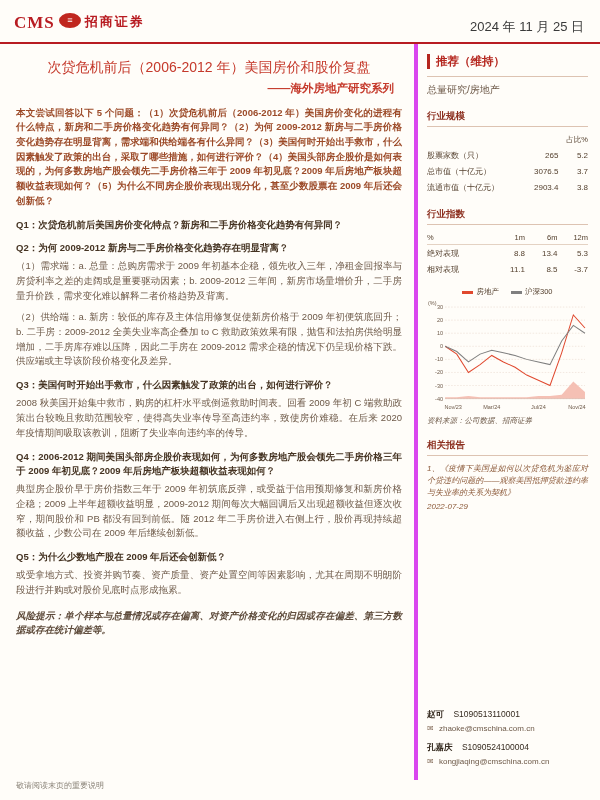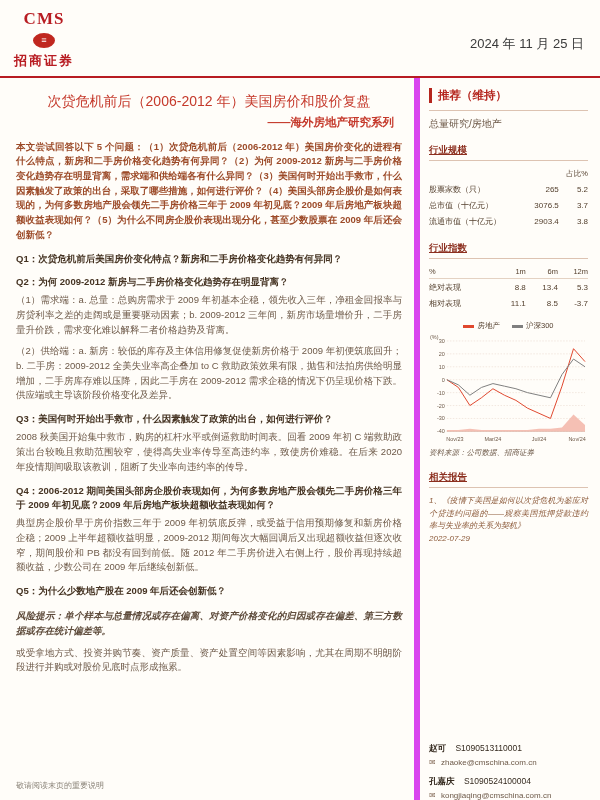--- a/index.html
+++ b/index.html
@@ -1,44 +1,44 @@
 <!DOCTYPE html>
 <html><head>
 <meta charset="utf-8">
 <style>
   * { margin:0; padding:0; box-sizing:border-box; }
   body { background:#e8e8e8; font-family:"Liberation Sans","DejaVu Sans",sans-serif; }
   .page { width:600px; height:800px; margin:0 auto; background:#fffdf9; position:relative; overflow:hidden; }
 
   
   .topbar { display:flex; justify-content:space-between; align-items:center; padding:9px 16px 6px 14px; }
-  .brand { display:flex; align-items:center; gap:4px;flex-direction:column; }
+  .brand { display:flex; gap:4px; }
   .brand-cms { color:#b81c22; font-weight:bold; font-size:17px; letter-spacing:1px; font-family:"Liberation Serif","DejaVu Serif",serif; }
   .brand-seal { width:22px; height:15px; background:#c0271f; border-radius:50%; color:#fff; font-size:9px; line-height:15px; text-align:center; display:inline-block; }
   .brand-cn { color:#b81c22; font-weight:bold; font-size:13px; letter-spacing:2px; }
   .date { font-size:13px; color:#3a3a3a;margin-top:9px; }
   .rule { height:2px; background:#b81c22; }
 
   
   .content { display:flex; height:736px; }
   .main { width:414px; padding:10px 12px 0 16px; }
-  .sidebar { flex:1; border-left:6px solid #d946ef; padding:10px 12px 0 9px; display:flex; flex-direction:column; }
+  .sidebar { flex:1; border-left:4px solid #d946ef; padding:10px 12px 0 9px; display:flex; flex-direction:column; }
 
   
   h1.title { font-size:14px; color:#c5392b; font-weight:normal; text-align:center; line-height:1.4; margin:4px 4px 3px; }
   h2.subtitle { font-size:11.5px; color:#c5392b; font-weight:bold; text-align:right; margin:3px 8px 10px; }
   p.body { font-size:9.5px; line-height:1.55; color:#6d5948; text-align:justify; margin:0 0 7px; }
   p.intro { color:#9c4a28; font-weight:bold;margin-top:8px; }
   h3.q { font-size:9.5px; color:#453322; font-weight:bold; line-height:1.5; margin:9px 0 4px; text-align:justify; }
   p.risk { font-weight:bold; font-style:italic; color:#5f4c3c; margin-top:11px; }
 
   
   .rec { color:#b5261e; font-weight:bold; font-size:11.5px; border-left:3px solid #b5261e; padding-left:6px; }
   .dept { font-size:10px; color:#6d5948; border-top:1px solid #ddc3b2; margin-top:7px; padding-top:6px; }
-  h4.side { font-size:9.5px; font-weight:bold; color:#8c2f1f; margin:13px 0 5px; padding-bottom:3px; border-bottom:1px solid #ddc3b2;text-decoration:underline; }
+  h4.side { font-size:9.5px; font-weight:bold; color:#8c2f1f; margin:13px 0 5px; padding-bottom:3px; border-bottom:1px solid #ddc3b2; }
   table.tbl { width:100%; border-collapse:collapse; font-size:8px; color:#55412f; }
   table.tbl td, table.tbl th { padding:2.5px 0; font-weight:normal; }
   table.tbl .num { text-align:right; }
   table.tbl thead th { font-size:7.5px; text-align:right; color:#55412f; }
   table.idx thead th { border-bottom:1px solid #e4d2c3; }
 
   .chart-wrap { margin-top:10px; }
   .legend { display:flex; gap:12px; justify-content:center; font-size:7.5px; color:#55412f; margin-bottom:2px; }
   .legend span.sw { width:11px; height:3px; display:inline-block; margin-right:3px; vertical-align:middle; }
   svg.chart { width:100%; height:auto; display:block; }
@@ -86,23 +86,23 @@
       <p class="body">（1）需求端：a. 总量：总购房需求于 2009 年初基本企稳，领先收入三年，净租金回报率与房贷利率之差的走阔或是重要驱动因素；b. 2009-2012 三年间，新房市场量增价升，二手房量升价跌，需求变化难以解释二者价格趋势及背离。</p>
       <p class="body">（2）供给端：a. 新房：较低的库存及主体信用修复促使新房价格于 2009 年初便筑底回升；b. 二手房：2009-2012 全美失业率高企叠加 to C 救助政策效果有限，抛售和法拍房供给明显增加，二手房库存难以压降，因此二手房在 2009-2012 需求企稳的情况下仍呈现价格下跌。供应端或主导该阶段价格变化及差异。</p>
 
       <h3 class="q">Q3：美国何时开始出手救市，什么因素触发了政策的出台，如何进行评价？</h3>
       <p class="body">2008 秋美国开始集中救市，购房的杠杆水平或倒逼救助时间表。回看 2009 年初 C 端救助政策出台较晚且救助范围较窄，使得高失业率传导至高违约率，致使房价难稳。在后来 2020 年疫情期间吸取该教训，阻断了失业率向违约率的传导。</p>
 
       <h3 class="q">Q4：2006-2012 期间美国头部房企股价表现如何，为何多数房地产股会领先二手房价格三年于 2009 年初见底？2009 年后房地产板块超额收益表现如何？</h3>
       <p class="body">典型房企股价早于房价指数三年于 2009 年初筑底反弹，或受益于信用预期修复和新房价格企稳；2009 上半年超额收益明显，2009-2012 期间每次大幅回调后又出现超额收益但逐次收窄，期间股价和 PB 都没有回到前低。随 2012 年二手房价进入右侧上行，股价再现持续超额收益，少数公司在 2009 年后继续创新低。</p>
 
       <h3 class="q">Q5：为什么少数地产股在 2009 年后还会创新低？</h3>
+      <p class="body">或受拿地方式、投资并购节奏、资产质量、资产处置空间等因素影响，尤其在周期不明朗阶段进行并购或对股价见底时点形成拖累。</p>
+
       <p class="body risk">风险提示：单个样本与总量情况或存在偏离、对资产价格变化的归因或存在偏差、第三方数据或存在统计偏差等。</p>
-
-      <p class="body">或受拿地方式、投资并购节奏、资产质量、资产处置空间等因素影响，尤其在周期不明朗阶段进行并购或对股价见底时点形成拖累。</p>
     </main>
 
     <aside class="sidebar">
 
       <div class="rec">推荐（维持）</div>
       <div class="dept">总量研究/房地产</div>
 
       <h4 class="side">行业规模</h4>
       <table class="tbl">
         <thead>

